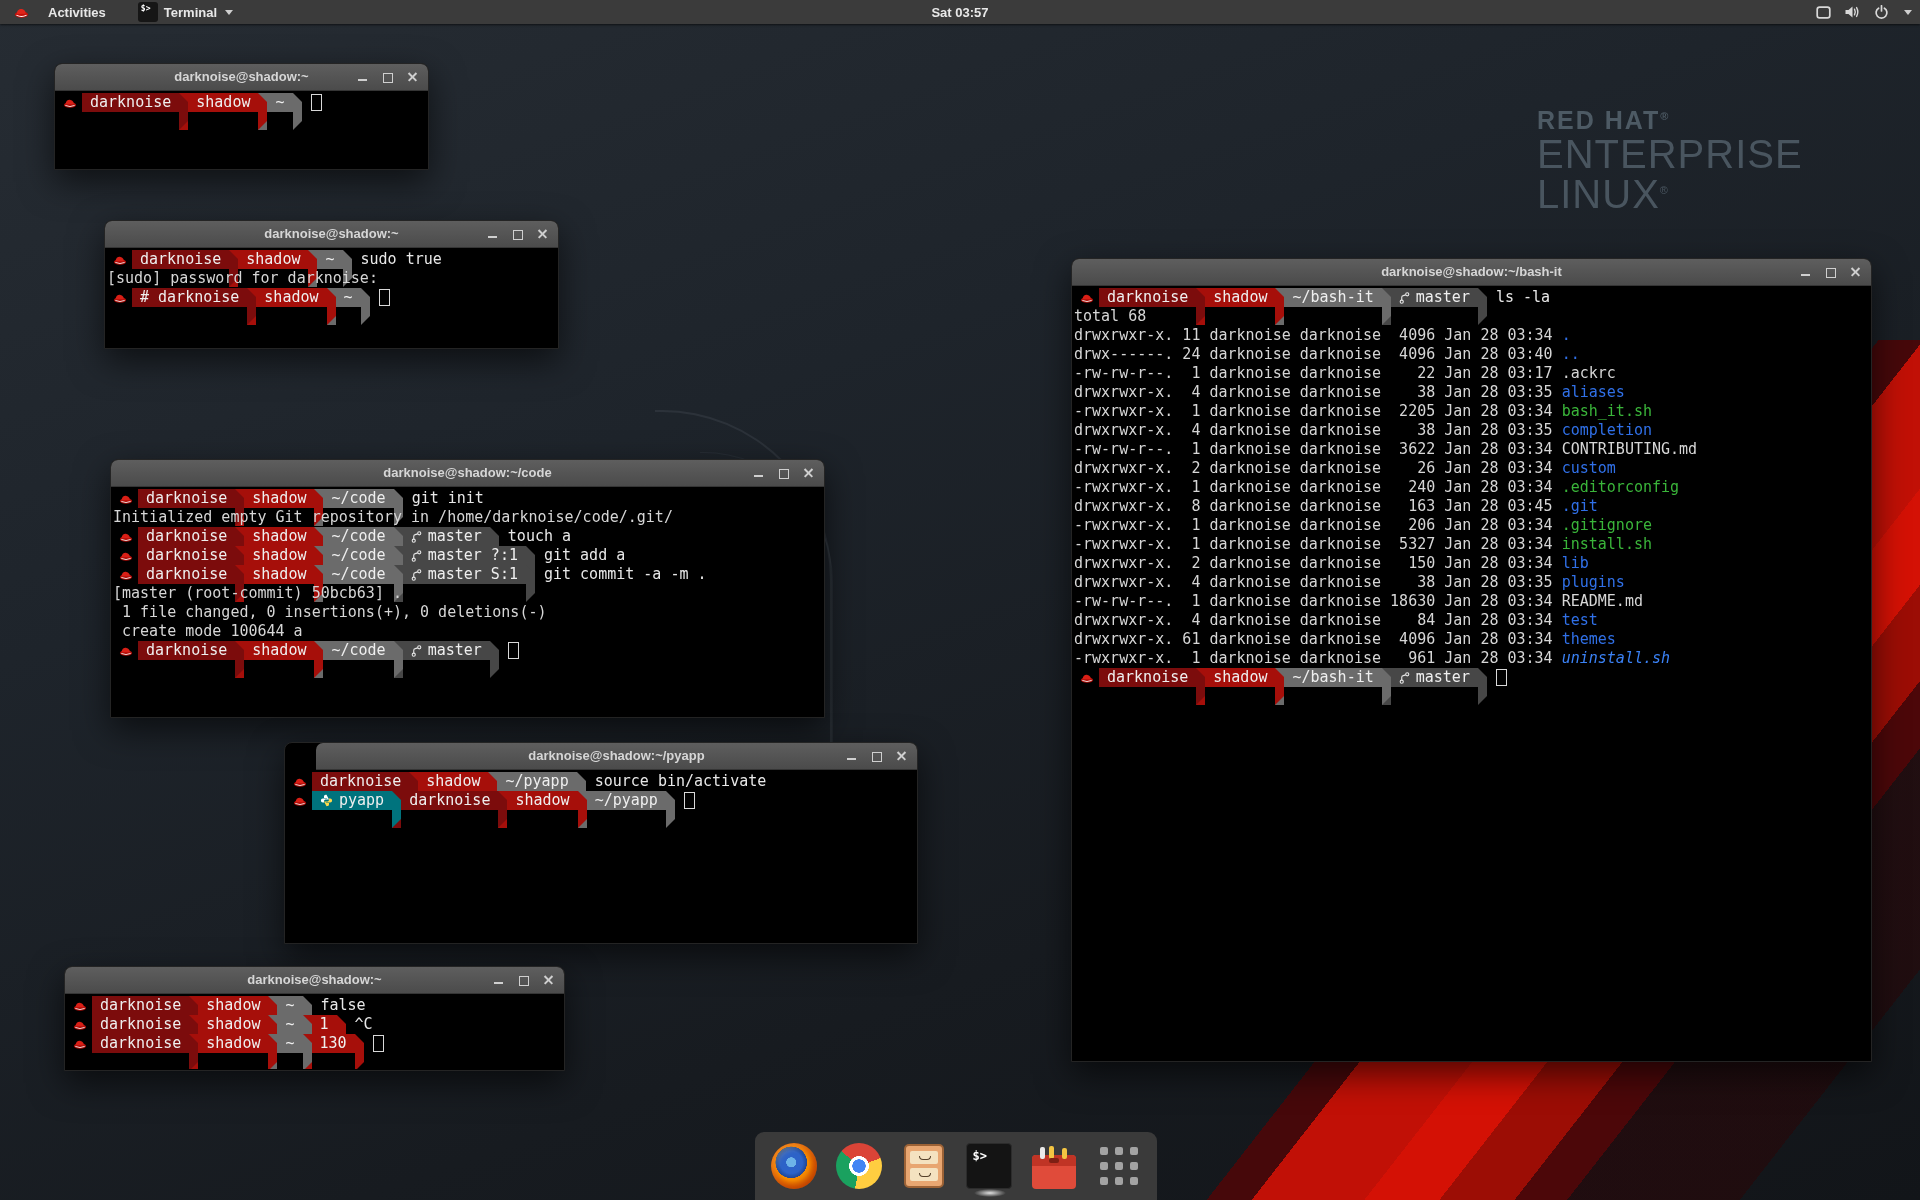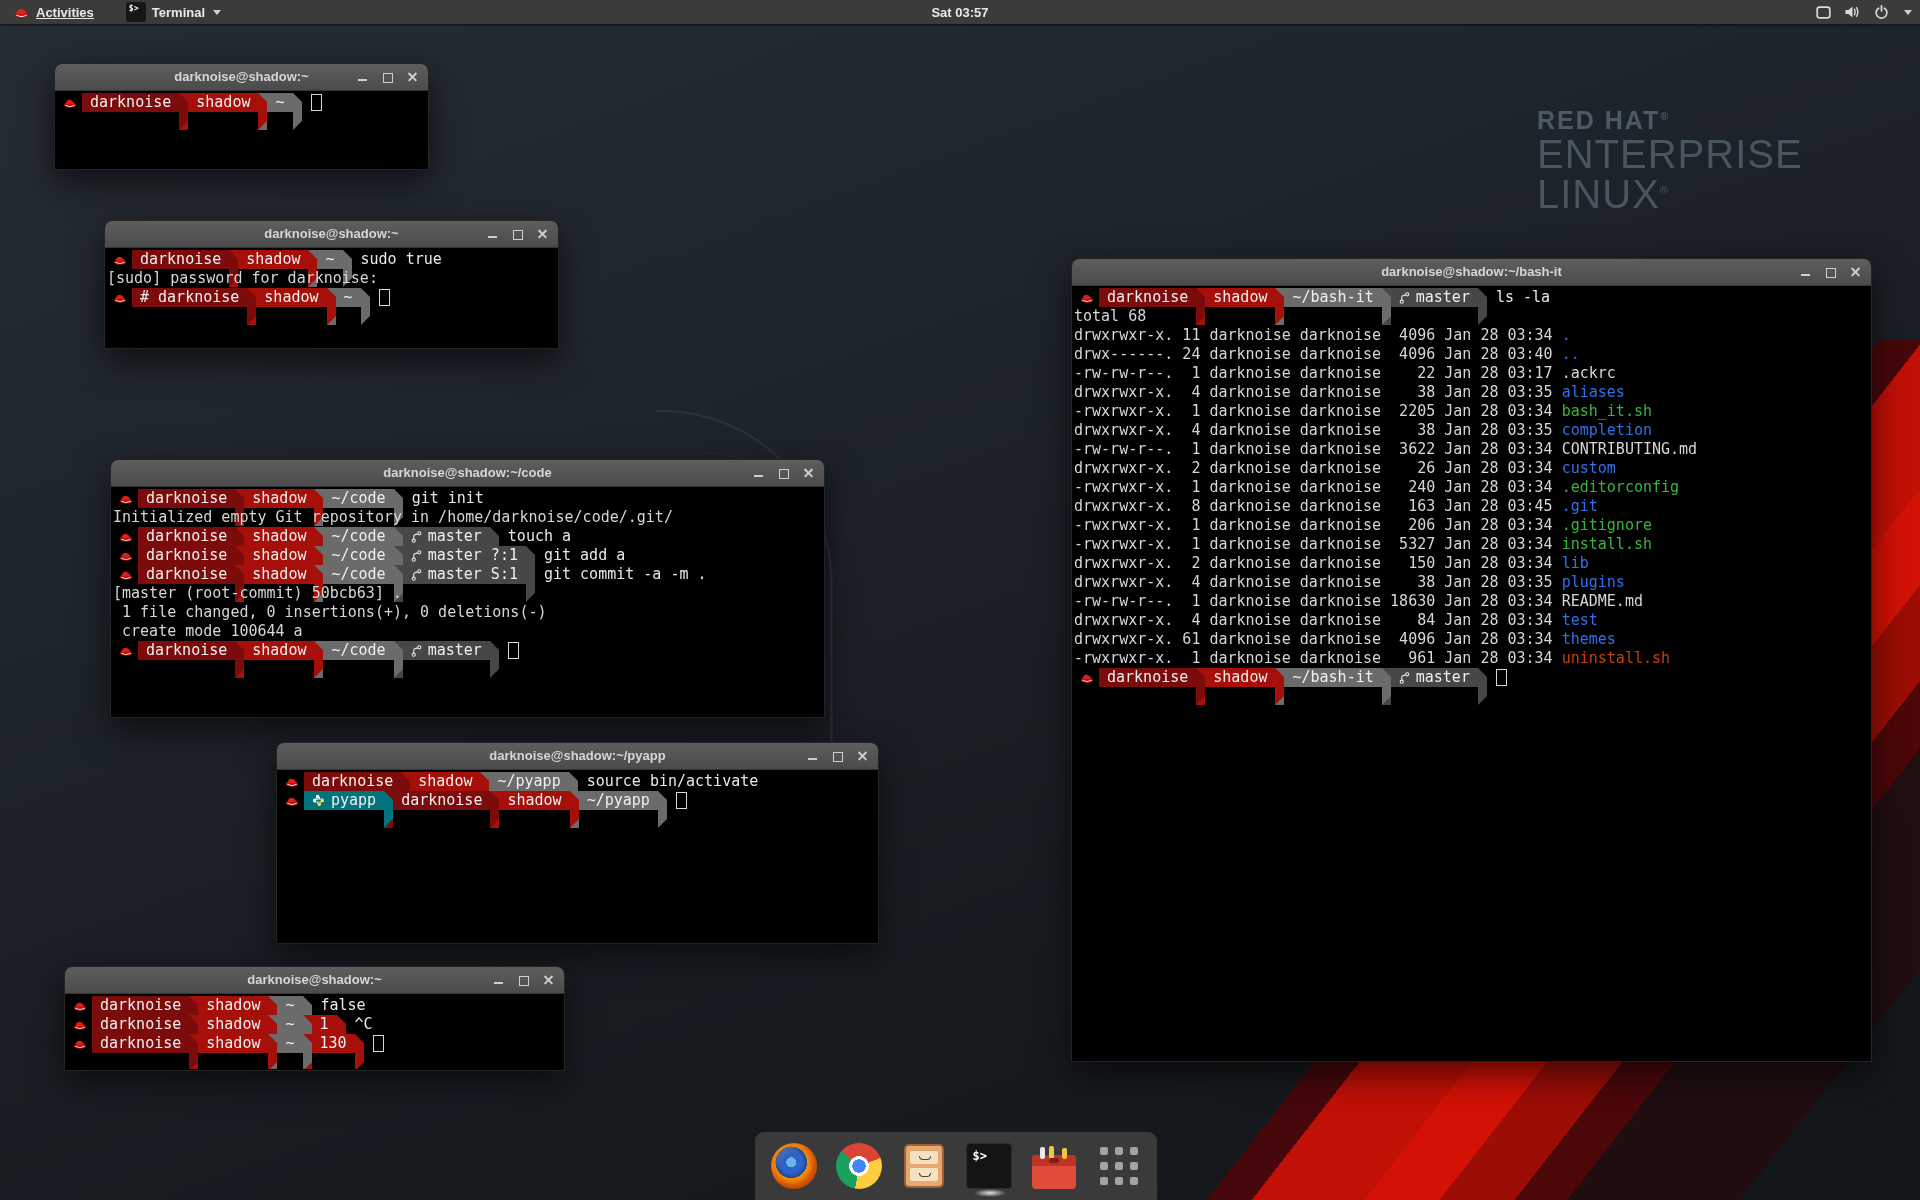--- a/index.html
+++ b/index.html
@@ -27,21 +27,21 @@
   .brand{position:absolute;left:1537px;top:108px;z-index:0;color:#4d5a64;line-height:1.02;}
   .brand .b1{font-size:25px;font-weight:bold;letter-spacing:2px;}
   .brand .b2,.brand .b3{font-size:40px;font-weight:300;letter-spacing:1px;color:#49555f;font-family:"Liberation Sans",sans-serif;}
   .brand sup{font-size:11px;}
 
   
   .topbar{position:absolute;left:0;top:0;width:1920px;height:24px;background:#3b3b3b;z-index:6;
     color:#e8e8e8;font-size:13px;font-weight:bold;display:flex;align-items:center;
     box-shadow:0 1px 2px rgba(0,0,0,.6);}
   .tb-left{display:flex;align-items:center;gap:6px;padding-left:8px;height:100%;}
-  .activities{display:flex;align-items:center;gap:7px;padding:0 6px;height:100%;text-decoration:underline;}
+  .activities{display:flex;align-items:center;gap:19px;padding:0 6px;height:100%;}
   .appmenu{display:flex;align-items:center;gap:6px;margin-left:14px;padding:0 6px;height:100%;}
   .term-mini{width:20px;height:20px;background:#161616;border-radius:3px;color:#fff;
     font-family:"DejaVu Sans Mono",monospace;font-size:8px;font-weight:bold;padding:2px 0 0 3px;box-sizing:border-box;}
   .chev{width:0;height:0;border-left:4px solid transparent;border-right:4px solid transparent;border-top:5px solid #cfcfcf;margin-left:2px;}
   .clock{position:absolute;left:0;right:0;text-align:center;pointer-events:none;}
   .clock span{pointer-events:auto;}
   .tb-right{position:absolute;right:8px;top:0;height:24px;display:flex;align-items:center;gap:13px;}
 
   
   .term{position:absolute;background:#000;border:1px solid #242424;border-radius:8px 8px 0 0;
@@ -232,21 +232,21 @@
             <path d="M3 9.5 C3 5.4 6 4 8.5 4.5 C11 5 12.6 7 12.3 9.4 Z" fill="#d91f16"></path>
             <path d="M2.6 10.7 Q8 13.5 13.4 10.7" stroke="#eee" stroke-width="1" fill="none"></path>
           </svg></span><span class="seg" style="background: rgb(124, 12, 12);">darknoise</span><span class="psep" style="border-left-color: rgb(124, 12, 12); background-color: rgb(166, 15, 10);"></span><span class="seg" style="background: rgb(166, 15, 10);">shadow</span><span class="psep" style="border-left-color: rgb(166, 15, 10); background-color: rgb(107, 107, 107);"></span><span class="seg" style="background: rgb(107, 107, 107);">~/code</span><span class="psep" style="border-left-color: rgb(107, 107, 107); background-color: rgb(71, 71, 71);"></span><span class="seg" style="background: rgb(71, 71, 71);"><svg width="11" height="14" viewBox="0 0 12 14">
             <circle cx="3" cy="11" r="1.7" fill="none" stroke="#e8e8e8" stroke-width="1.2"></circle>
             <circle cx="9" cy="3" r="1.7" fill="none" stroke="#e8e8e8" stroke-width="1.2"></circle>
             <path d="M3 9.3 V6.2 Q3 4.7 4.6 4.4 L7.3 3.6" fill="none" stroke="#e8e8e8" stroke-width="1.2"></path>
           </svg>master</span><span class="psep" style="border-left-color: rgb(71, 71, 71); background-color: transparent;"></span><span class="cursor"></span></div>
     </div>
 </div>
 
-<div class="term" style="left:276px;top:742px;width:601px;height:200px;">
+<div class="term" style="left:284px;top:742px;width:601px;height:200px;padding-left:31px;">
   <div class="titlebar">
     <span>darknoise@shadow:~/pyapp</span>
     <span class="winbtns">
         <span class="wb wb-min"></span>
         <span class="wb wb-max"></span>
         <span class="wb wb-close"></span>
       </span>
   </div>
   <div class="tcontent">
       <div class="tline"><span class="hatcell"><svg width="14" height="14" viewBox="0 0 16 16">
@@ -323,21 +323,21 @@
       <div class="tline"><span class="lspre">drwxrwxr-x.  2 darknoise darknoise    26 Jan 28 03:34 </span><span style="color: rgb(48, 112, 232);">custom</span></div>
       <div class="tline"><span class="lspre">-rwxrwxr-x.  1 darknoise darknoise   240 Jan 28 03:34 </span><span style="color: rgb(58, 181, 58);">.editorconfig</span></div>
       <div class="tline"><span class="lspre">drwxrwxr-x.  8 darknoise darknoise   163 Jan 28 03:45 </span><span style="color: rgb(48, 112, 232);">.git</span></div>
       <div class="tline"><span class="lspre">-rwxrwxr-x.  1 darknoise darknoise   206 Jan 28 03:34 </span><span style="color: rgb(58, 181, 58);">.gitignore</span></div>
       <div class="tline"><span class="lspre">-rwxrwxr-x.  1 darknoise darknoise  5327 Jan 28 03:34 </span><span style="color: rgb(58, 181, 58);">install.sh</span></div>
       <div class="tline"><span class="lspre">drwxrwxr-x.  2 darknoise darknoise   150 Jan 28 03:34 </span><span style="color: rgb(48, 112, 232);">lib</span></div>
       <div class="tline"><span class="lspre">drwxrwxr-x.  4 darknoise darknoise    38 Jan 28 03:35 </span><span style="color: rgb(48, 112, 232);">plugins</span></div>
       <div class="tline"><span class="lspre">-rw-rw-r--.  1 darknoise darknoise 18630 Jan 28 03:34 </span><span style="color: rgb(214, 214, 214);">README.md</span></div>
       <div class="tline"><span class="lspre">drwxrwxr-x.  4 darknoise darknoise    84 Jan 28 03:34 </span><span style="color: rgb(48, 112, 232);">test</span></div>
       <div class="tline"><span class="lspre">drwxrwxr-x. 61 darknoise darknoise  4096 Jan 28 03:34 </span><span style="color: rgb(48, 112, 232);">themes</span></div>
-      <div class="tline"><span class="lspre">-rwxrwxr-x.  1 darknoise darknoise   961 Jan 28 03:34 </span><span style="color: #c2410c;">uninstall.sh</span></div>
+      <div class="tline"><span class="lspre">-rwxrwxr-x.  1 darknoise darknoise   961 Jan 28 03:34 </span><span style="color: #3b82f6; font-style: italic;">uninstall.sh</span></div>
       <div class="tline"><span class="hatcell"><svg width="14" height="14" viewBox="0 0 16 16">
             <ellipse cx="8" cy="10.2" rx="7" ry="3.2" fill="#b30d08"></ellipse>
             <path d="M3 9.5 C3 5.4 6 4 8.5 4.5 C11 5 12.6 7 12.3 9.4 Z" fill="#d91f16"></path>
             <path d="M2.6 10.7 Q8 13.5 13.4 10.7" stroke="#eee" stroke-width="1" fill="none"></path>
           </svg></span><span class="seg" style="background: rgb(124, 12, 12);">darknoise</span><span class="psep" style="border-left-color: rgb(124, 12, 12); background-color: rgb(166, 15, 10);"></span><span class="seg" style="background: rgb(166, 15, 10);">shadow</span><span class="psep" style="border-left-color: rgb(166, 15, 10); background-color: rgb(107, 107, 107);"></span><span class="seg" style="background: rgb(107, 107, 107);">~/bash-it</span><span class="psep" style="border-left-color: rgb(107, 107, 107); background-color: rgb(71, 71, 71);"></span><span class="seg" style="background: rgb(71, 71, 71);"><svg width="11" height="14" viewBox="0 0 12 14">
             <circle cx="3" cy="11" r="1.7" fill="none" stroke="#e8e8e8" stroke-width="1.2"></circle>
             <circle cx="9" cy="3" r="1.7" fill="none" stroke="#e8e8e8" stroke-width="1.2"></circle>
             <path d="M3 9.3 V6.2 Q3 4.7 4.6 4.4 L7.3 3.6" fill="none" stroke="#e8e8e8" stroke-width="1.2"></path>
           </svg>master</span><span class="psep" style="border-left-color: rgb(71, 71, 71); background-color: transparent;"></span><span class="cursor"></span></div>
     </div>

